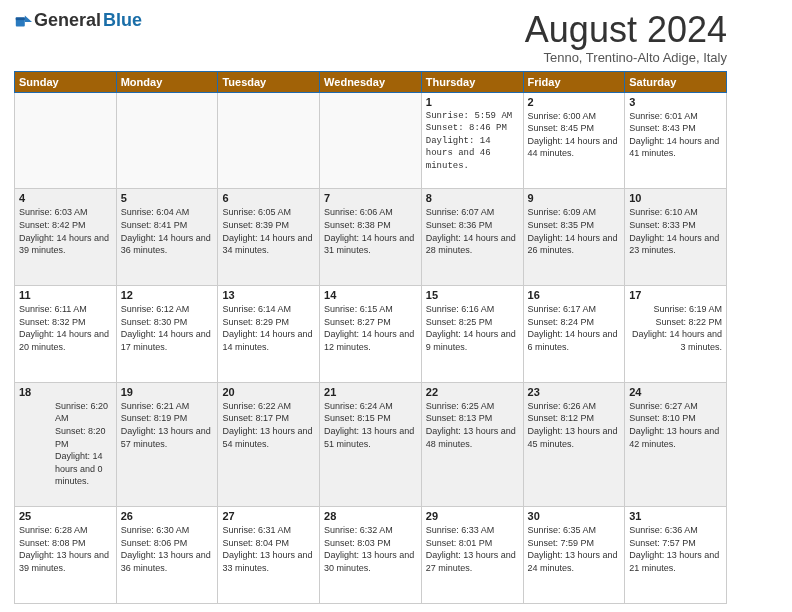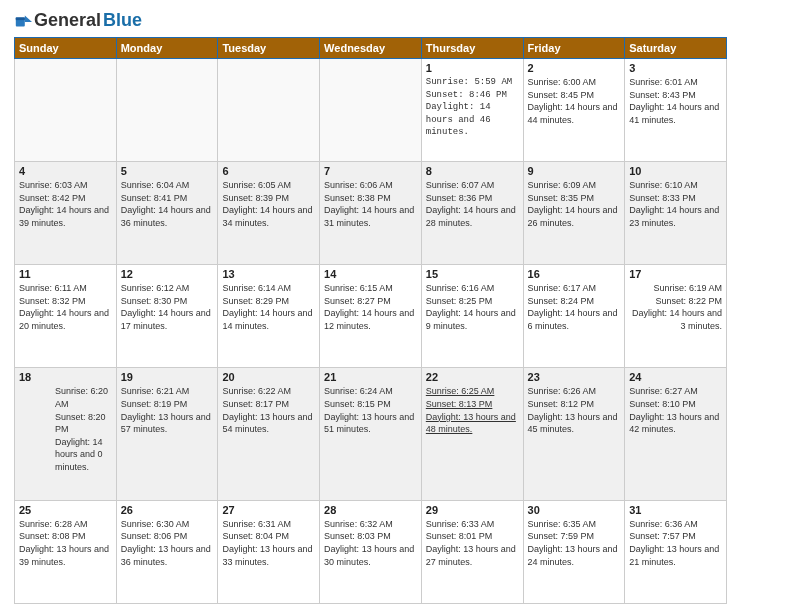--- a/index.html
+++ b/index.html
@@ -113,20 +113,22 @@
         <svg class="logo-icon" viewBox="0 0 20 20">
           <rect x="2" y="6" width="10" height="10" fill="#2a7abf" rx="1"></rect>
           <polygon points="12,4 20,11 12,11" fill="#2a7abf"></polygon>
           <rect x="2" y="6" width="10" height="3" fill="#1a5a9a"></rect>
         </svg>
         <span class="logo-general">General</span>
         <span class="logo-blue">Blue</span>
       </div>
     </div>
     <div class="title-block">
+      <div class="month-title">August 2024</div>
+      <div class="location">Tenno, Trentino-Alto Adige, Italy</div>
     </div>
   </div>
 
   <table class="calendar">
     <thead>
       <tr>
         <th>Sunday</th>
         <th>Monday</th>
         <th>Tuesday</th>
         <th>Wednesday</th>
@@ -268,21 +270,21 @@
 Daylight: 13 hours and 54 minutes.</div>
           </td>
           <td class="shaded">
             <div class="day-number">21</div>
             <div class="day-info" style="white-space: pre-line;">Sunrise: 6:24 AM
 Sunset: 8:15 PM
 Daylight: 13 hours and 51 minutes.</div>
           </td>
           <td class="shaded">
             <div class="day-number">22</div>
-            <div class="day-info" style="white-space: pre-line; text-decoration: underline;">Sunrise: 6:25 AM
+            <div class="day-info" style="white-space: pre-line;">Sunrise: 6:25 AM
 Sunset: 8:13 PM
 Daylight: 13 hours and 48 minutes.</div>
           </td>
           <td class="shaded">
             <div class="day-number">23</div>
             <div class="day-info" style="white-space: pre-line;">Sunrise: 6:26 AM
 Sunset: 8:12 PM
 Daylight: 13 hours and 45 minutes.</div>
           </td>
           <td class="shaded">

